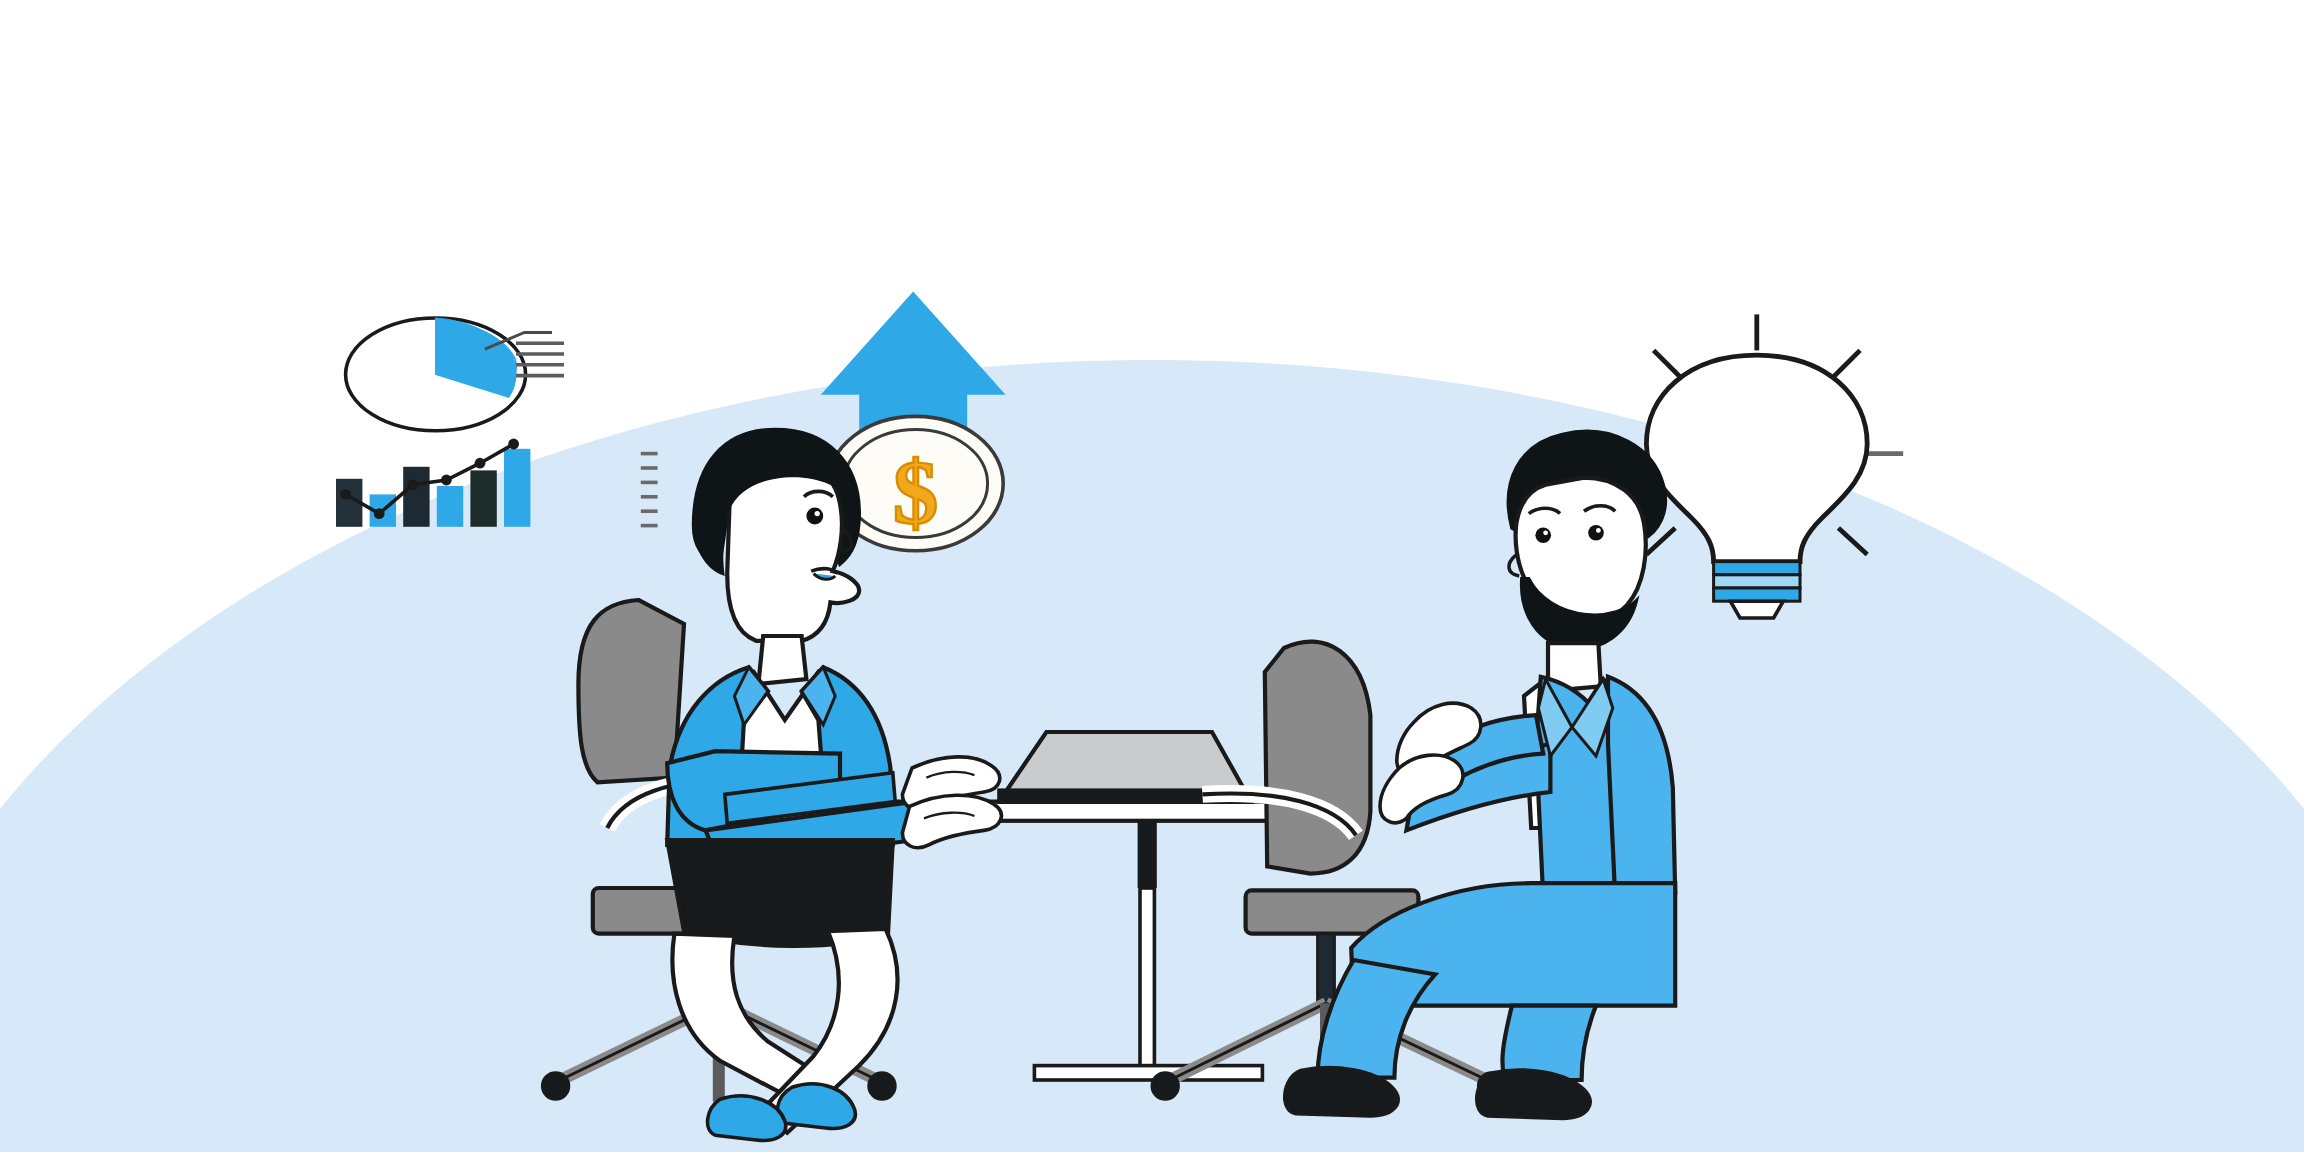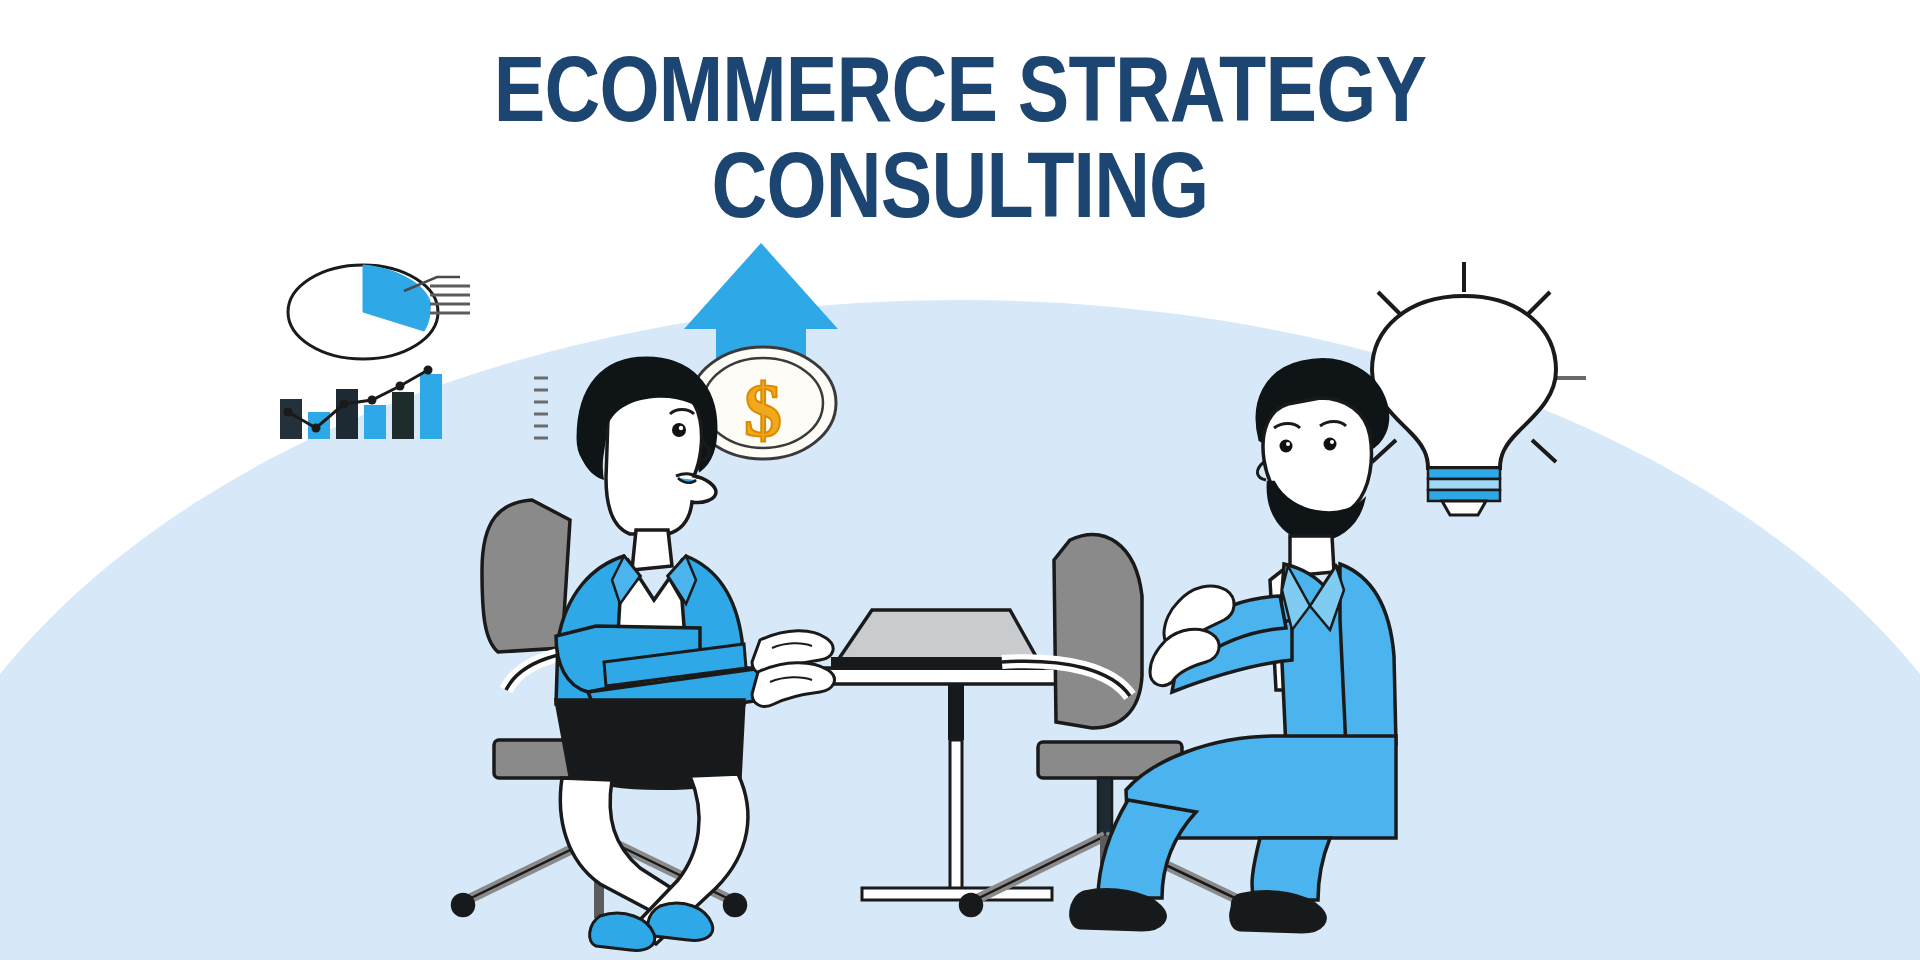--- a/index.html
+++ b/index.html
@@ -60,24 +60,20 @@
   }
   svg { display:block; }
 </style>
 </head>
 <body>
 
 <div id="banner">
 
   <div class="bg-arc"></div>
 
-  <div class="title-wrap">
-    <div class="title-line l1">ECOMMERCE STRATEGY</div>
-    <div class="title-line l2">CONSULTING</div>
-  </div>
 
   <svg class="stage" viewBox="0 0 1920 960">
 
     <g>
       <ellipse cx="363" cy="312" rx="75" ry="47" fill="#ffffff" stroke="#1a1a1a" stroke-width="3"></ellipse>
       <path d="M363 312 L363 266 A75 47 0 0 1 430 299 Z" fill="#2fa8e8"></path>
       <path d="M363 312 L430 299 A75 47 0 0 1 421 329 Z" fill="#2fa8e8"></path>
       <path d="M363 312 L363 265 A76 48 0 0 1 424 331 Z" fill="#2fa8e8" stroke="#2fa8e8" stroke-width="1"></path>
       <path d="M404 291 L437 277 L460 277" fill="none" stroke="#4a4a4a" stroke-width="2.5"></path>
     </g>

